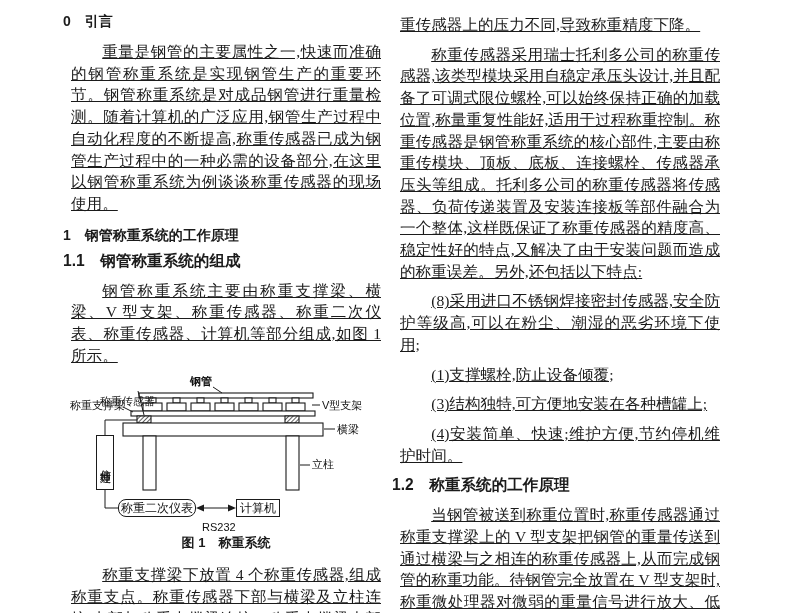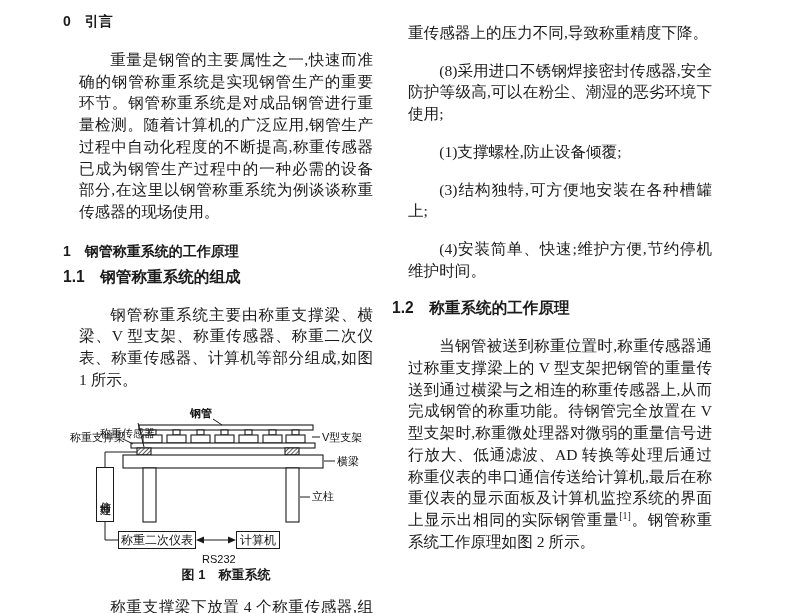--- a/index.html
+++ b/index.html
@@ -4,22 +4,22 @@
 <style>
   html,body { margin:0; padding:0; background:#ffffff; }
   body { width:791px; height:613px; overflow:hidden;
          font-family:"Liberation Serif","DejaVu Serif",serif; color:#1b1b1b; }
   .page { position:relative; box-sizing:border-box; width:791px; height:613px;
           padding:6px 0 0 63px; display:flex; background:#ffffff; }
   .col { box-sizing:border-box; }
   .col-left  { width:326px; margin-right:3px; }
   .col-right { width:336px; }
 
-  p { margin:16px; font-size:15.6px; line-height:21.7px; text-align:justify;
-      text-indent:2em; }
+  p { margin:8px; font-size:15.6px; line-height:21.7px; text-align:justify;
+      text-indent:2em;text-decoration:underline; }
   .noindent { text-indent:0; }
 
   .h1 { margin:3px 0 3px 0; font-size:14px; line-height:24px; font-weight:bold;
         font-family:"Liberation Sans","DejaVu Sans",sans-serif; }
   .h2 { margin:2px 0 2px 0; font-size:15.6px; line-height:22px; font-weight:bold;
         font-family:"Liberation Sans","DejaVu Sans",sans-serif; }
 
   sup { font-size:10px; line-height:0; }
 
   
@@ -35,21 +35,21 @@
   .lbl-crossbeam   { left:274px; top:49px; }
   .lbl-column      { left:249px; top:84px; }
   .lbl-rs232       { left:139px; top:119px;margin-top:28px; }
 
   .fbox { position:absolute; box-sizing:border-box; border:1.2px solid #1b1b1b;
           display:flex; align-items:center; justify-content:center;
           background:#fff; color:#111; }
   .box-signal    { left:33px; top:61px; width:18px; height:55px; font-size:11px;
                    writing-mode:vertical-rl; text-orientation:upright;
                    letter-spacing:1px; }
-  .box-indicator { left:55px;  top:125px; width:78px; height:18px; font-size:12px; }
+  .box-indicator { left:55px;  top:125px; width:78px; height:18px; font-size:12px;border-radius:8px; }
   .box-computer  { left:173px; top:125px; width:44px; height:18px; font-size:12px; }
 
   .caption { width:326px; text-align:center; font-weight:bold; font-size:13px;
              line-height:16px; margin-top:13px;
              font-family:Liberation Sans, sans-serif; }
   .p-afterfig { margin-top:13px; }
 </style>
 </head>
 <body>
 
@@ -133,20 +133,21 @@
       <div class="fbox box-computer">计算机</div>
     </div>
 
     <div class="caption">图 1　称重系统</div>
 
     <p class="p-afterfig">称重支撑梁下放置 4 个称重传感器,组成称重支点。称重传感器下部与横梁及立柱连接,上部与称重支撑梁连接。称重支撑梁上部有若干个 V 型支架,V 型面上固定有尼龙板,减少冲击,也可防止划伤钢管外壁。称重支撑梁必须要有足够的刚度,因为称重梁挠变程度的不同会使加在称</p>
   </div>
 
   <div class="col col-right">
     <p class="noindent">重传感器上的压力不同,导致称重精度下降。</p>
+    <p>称重传感器采用瑞士托利多公司的称重传感器,该类型模块采用自稳定承压头设计,并且配备了可调式限位螺栓,可以始终保持正确的加载位置,称量重复性能好,适用于过程称重控制。称重传感器是钢管称重系统的核心部件,主要由称重传模块、顶板、底板、连接螺栓、传感器承压头等组成。托利多公司的称重传感器将传感器、负荷传递装置及安装连接板等部件融合为一个整体,这样既保证了称重传感器的精度高、稳定性好的特点,又解决了由于安装问题而造成的称重误差。另外,还包括以下特点:</p>
     <p>(8)采用进口不锈钢焊接密封传感器,安全防护等级高,可以在粉尘、潮湿的恶劣环境下使用;</p>
     <p>(1)支撑螺栓,防止设备倾覆;</p>
     <p>(3)结构独特,可方便地安装在各种槽罐上;</p>
     <p>(4)安装简单、快速;维护方便,节约停机维护时间。</p>
     <div class="h2">1.2　称重系统的工作原理</div>
     <p>
       <span>当钢管被送到称重位置时,称重传感器通过称重支撑梁上的 V 型支架把钢管的重量传送到通过横梁与之相连的称重传感器上,从而完成钢管的称重功能。待钢管完全放置在 V 型支架时,称重微处理器对微弱的重量信号进行放大、低通滤波、AD 转换等处理后通过称重仪表的串口通信传送给计算机,最后在称重仪表的显示面板及计算机监控系统的界面上显示出相同的实际钢管重量</span><sup>[1]</sup><span>。钢管称重系统工作原理如图 2 所示。</span>
     </p>
   </div>
 

